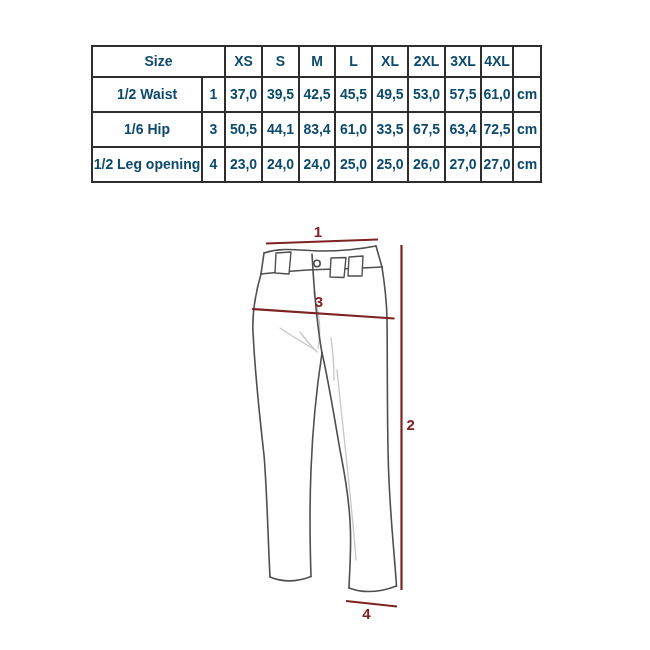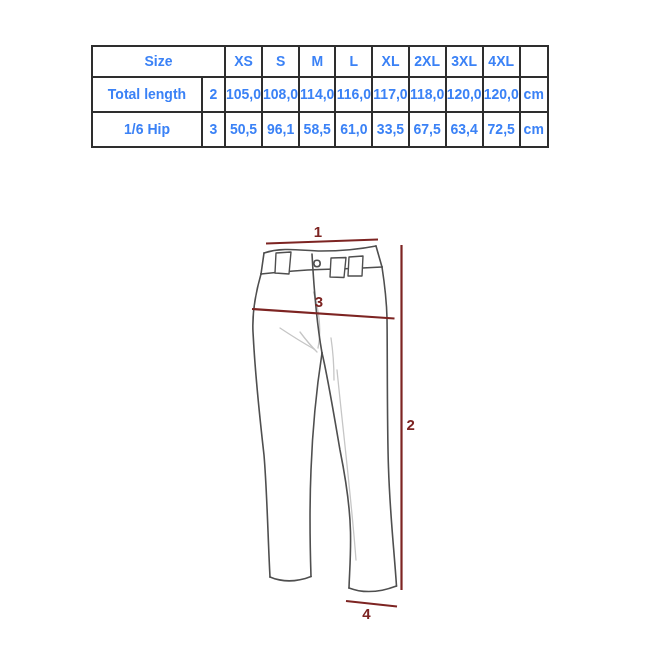--- a/index.html
+++ b/index.html
@@ -1,18 +1,18 @@
 <!DOCTYPE html>
 <html><head>
 <meta charset="utf-8">
 <style>
   html,body{margin:0;padding:0;background:#ffffff;}
   .sheet{
     position:relative;width:650px;height:648px;background:#ffffff;overflow:hidden;
-    font-family:"Liberation Sans",sans-serif;color:#3b82f6;
+    font-family:"Liberation Sans",sans-serif;color:#0c4a6e;
   }
   .size-table{
     position:absolute;left:91px;top:45px;
     border-collapse:collapse;table-layout:fixed;
   }
   .size-table th,.size-table td{
     border:2px solid #2e2e2e;
     font-size:14px;font-weight:700;
     text-align:center;vertical-align:middle;
     padding:0;line-height:1.1;
@@ -59,43 +59,56 @@
           <th>L</th>
           <th>XL</th>
           <th>2XL</th>
           <th>3XL</th>
           <th>4XL</th>
           <th></th>
         </tr>
     </thead>
     <tbody id="table-body">
         <tr>
-          <td class="label-cell">Total length</td>
-          <td>2</td>
-          <td>105,0</td>
-          <td>108,0</td>
-          <td>114,0</td>
-          <td>116,0</td>
-          <td>117,0</td>
-          <td>118,0</td>
-          <td>120,0</td>
-          <td>120,0</td>
+          <td class="label-cell">1/2 Waist</td>
+          <td>1</td>
+          <td>37,0</td>
+          <td>39,5</td>
+          <td>42,5</td>
+          <td>45,5</td>
+          <td>49,5</td>
+          <td>53,0</td>
+          <td>57,5</td>
+          <td>61,0</td>
           <td>cm</td>
         </tr>
         <tr>
           <td class="label-cell">1/6 Hip</td>
           <td>3</td>
           <td>50,5</td>
-          <td>96,1</td>
-          <td>58,5</td>
+          <td>44,1</td>
+          <td>83,4</td>
           <td>61,0</td>
           <td>33,5</td>
           <td>67,5</td>
           <td>63,4</td>
           <td>72,5</td>
+          <td>cm</td>
+        </tr>
+        <tr>
+          <td class="label-cell">1/2 Leg opening</td>
+          <td>4</td>
+          <td>23,0</td>
+          <td>24,0</td>
+          <td>24,0</td>
+          <td>25,0</td>
+          <td>25,0</td>
+          <td>26,0</td>
+          <td>27,0</td>
+          <td>27,0</td>
           <td>cm</td>
         </tr>
       </tbody>
   </table>
 
   <svg class="pants-svg" width="185" height="408" viewBox="240 222 185 408" xmlns="http://www.w3.org/2000/svg">
 
     <g>
       <path class="faint" d="M280 328 Q 298 340 314 349"></path>
       <path class="faint" d="M313.5 292 Q 323 324 318 348"></path>

